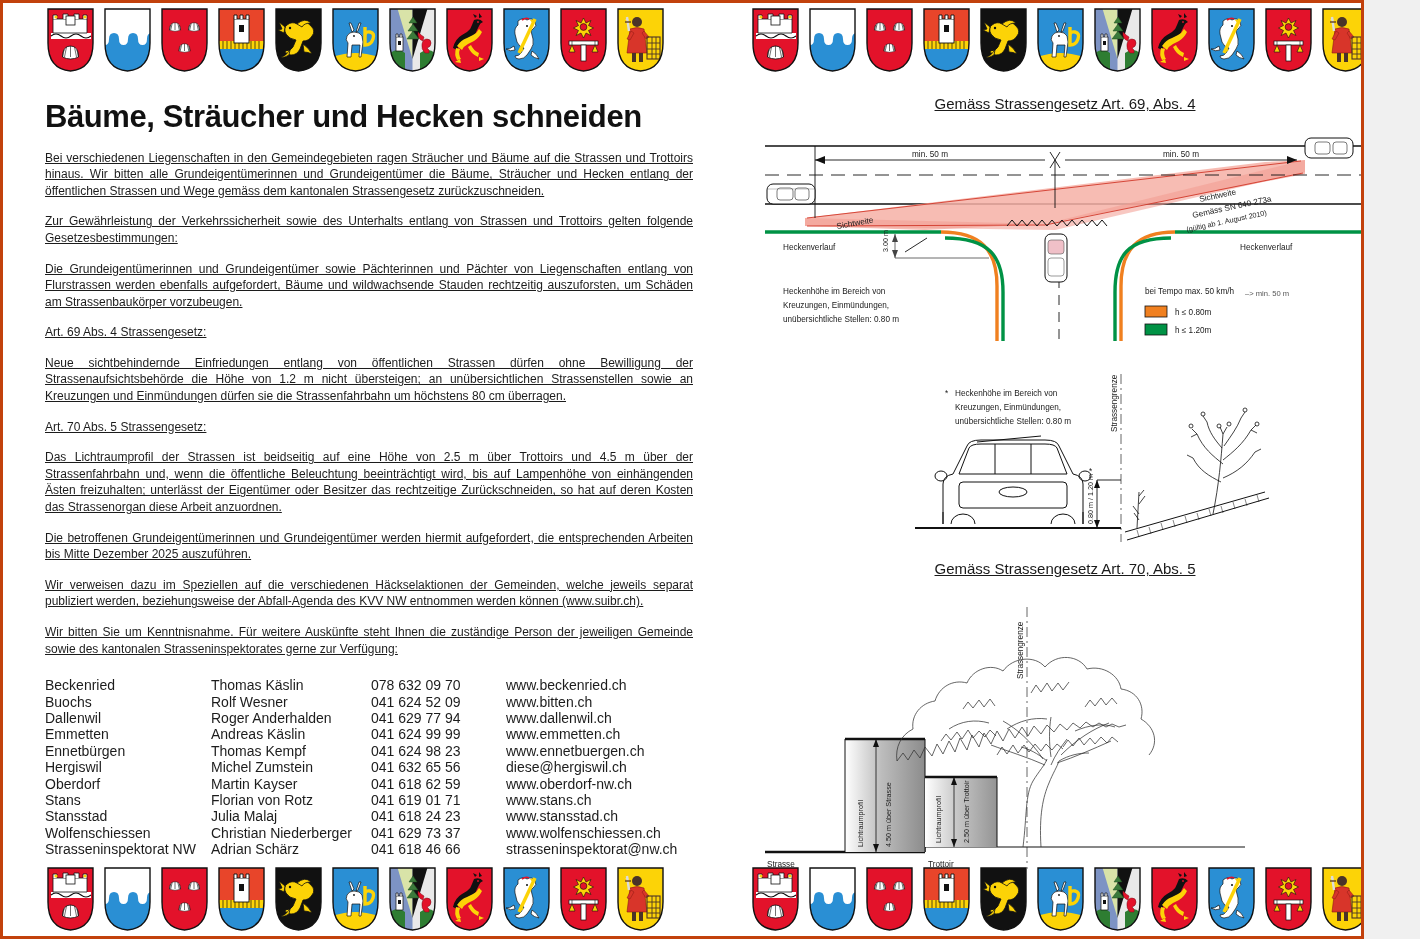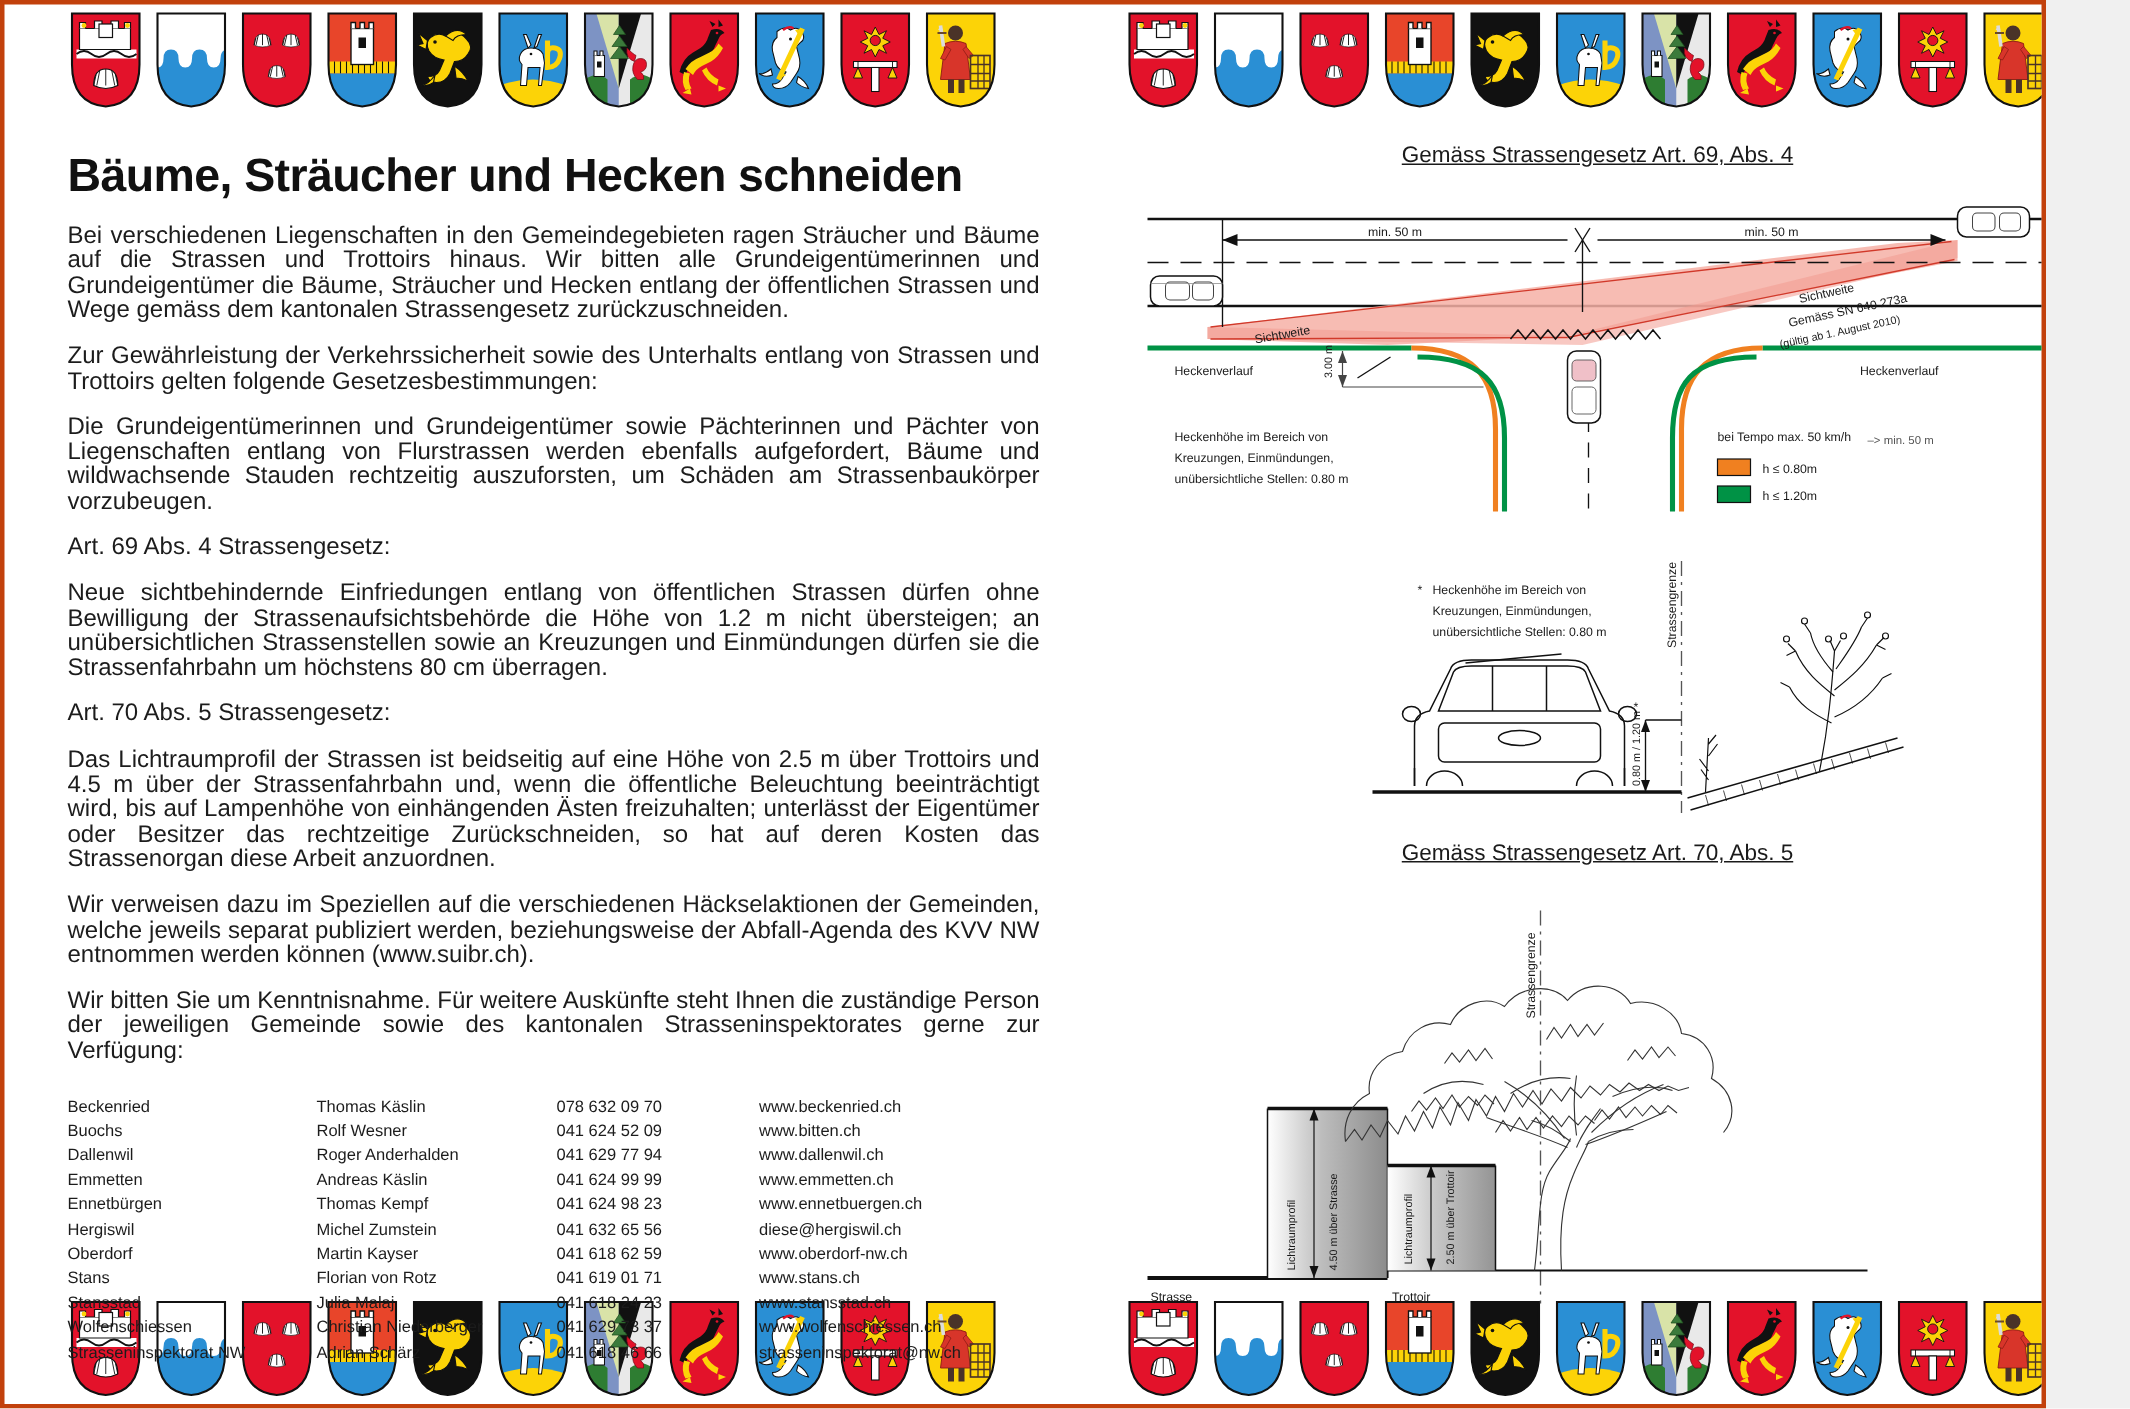--- a/index.html
+++ b/index.html
@@ -39,33 +39,34 @@
   }
   h1.title{
     font-size:31px;
     font-weight:bold;
     letter-spacing:-0.4px;
     margin:0 0 16px 0;
     line-height:1.05;
     color:#111;
   }
   p.para{
-    font-size:16px;
+    font-size:12px;
     line-height:16.6px;
     margin:0 0 14px 0;
     text-align:justify;
     color:#1c1c1c;
+    text-decoration:underline;
   }
   .art-head{margin-bottom:0;}
   .art-body{margin-top:0;}
 
   
   .contacts{
     margin-top:20px;
-    font-size:11px;
+    font-size:14px;
     line-height:16.4px;
     color:#1c1c1c;
     width:648px;
   }
   .contact-row{display:flex;}
   .c-mun{width:166px;flex:0 0 166px;}
   .c-person{width:160px;flex:0 0 160px;}
   .c-phone{width:135px;flex:0 0 135px;}
   .c-web{flex:1 1 auto;}
 
@@ -1184,20 +1185,21 @@
     <p class="para">Bei verschiedenen Liegenschaften in den Gemeindegebieten ragen Sträucher und Bäume auf die Strassen und Trottoirs hinaus. Wir bitten alle Grundeigentümerinnen und Grundeigentümer die Bäume, Sträucher und Hecken entlang der öffentlichen Strassen und Wege gemäss dem kantonalen Strassengesetz zurückzuschneiden.</p>
     <p class="para">Zur Gewährleistung der Verkehrssicherheit sowie des Unterhalts entlang von Strassen und Trottoirs gelten folgende Gesetzesbestimmungen:</p>
     <p class="para">Die Grundeigentümerinnen und Grundeigentümer sowie Pächterinnen und Pächter von Liegenschaften entlang von Flurstrassen werden ebenfalls aufgefordert, Bäume und wildwachsende Stauden rechtzeitig auszuforsten, um Schäden am Strassenbaukörper vorzubeugen.</p>
 
     <p class="para art-head">Art. 69 Abs. 4 Strassengesetz:</p>
     <p class="para art-body">Neue sichtbehindernde Einfriedungen entlang von öffentlichen Strassen dürfen ohne Bewilligung der Strassenaufsichtsbehörde die Höhe von 1.2 m nicht übersteigen; an unübersichtlichen Strassenstellen sowie an Kreuzungen und Einmündungen dürfen sie die Strassenfahrbahn um höchstens 80 cm überragen.</p>
 
     <p class="para art-head">Art. 70 Abs. 5 Strassengesetz:</p>
     <p class="para art-body">Das Lichtraumprofil der Strassen ist beidseitig auf eine Höhe von 2.5 m über Trottoirs und 4.5 m über der Strassenfahrbahn und, wenn die öffentliche Beleuchtung beeinträchtigt wird, bis auf Lampenhöhe von einhängenden Ästen freizuhalten; unterlässt der Eigentümer oder Besitzer das rechtzeitige Zurückschneiden, so hat auf deren Kosten das Strassenorgan diese Arbeit anzuordnen.</p>
 
+    <p class="para">Die betroffenen Grundeigentümerinnen und Grundeigentümer werden hiermit aufgefordert, die entsprechenden Arbeiten bis Mitte Dezember 2025 auszuführen.</p>
     <p class="para">Wir verweisen dazu im Speziellen auf die verschiedenen Häckselaktionen der Gemeinden, welche jeweils separat publiziert werden, beziehungsweise der Abfall-Agenda des KVV NW entnommen werden können (www.suibr.ch).</p>
     <p class="para">Wir bitten Sie um Kenntnisnahme. Für weitere Auskünfte steht Ihnen die zuständige Person der jeweiligen Gemeinde sowie des kantonalen Strasseninspektorates gerne zur Verfügung:</p>
 
     <div class="contacts" id="contact-table">
         <div class="contact-row">
           <div class="c-mun">Beckenried</div>
           <div class="c-person">Thomas Käslin</div>
           <div class="c-phone">078 632 09 70</div>
           <div class="c-web">www.beckenried.ch</div>
         </div>

